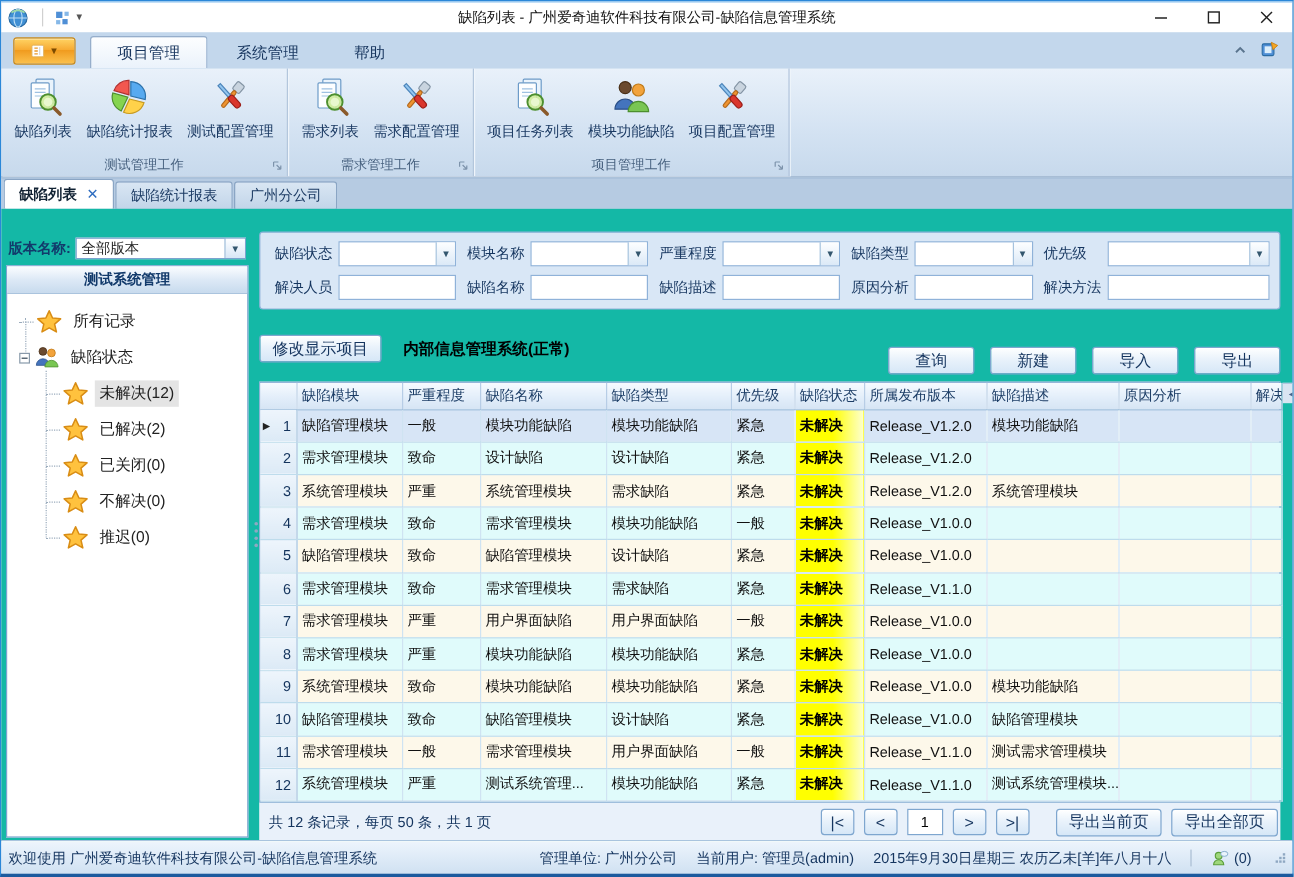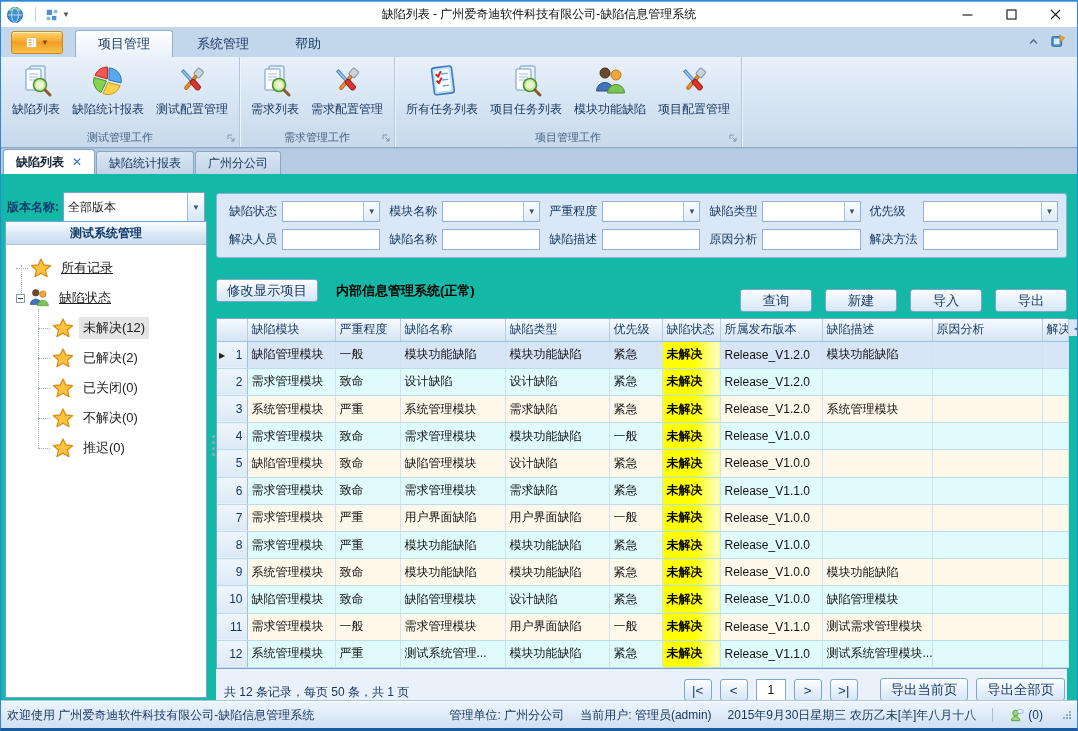--- a/index.html
+++ b/index.html
@@ -48,39 +48,39 @@
   .doc-tab.active { background:#fff; height:25px; font-weight:bold; color:#123; }
   .doc-tab .close { color:#2e6dc0; font-weight:bold; font-size:12px; line-height:1; }
 
   
   .content { flex:1; display:flex; background:#14b8a6; padding:16px 10px 0 4px; min-height:0; }
 
   
   .sidebar { width:202px; display:flex; flex-direction:column; min-height:0; padding-top:3px; }
   .version-row { height:28px; display:flex; align-items:center; gap:4px; padding:0 2px; flex:0 0 auto; }
   .version-row .lbl { font-weight:bold; color:#123a6b; }
-  .combo { background:#fff; border:1px solid #7ba3cf; height:30px; display:flex; align-items:center; flex:1; }
+  .combo { background:#fff; border:1px solid #7ba3cf; height:18px; display:flex; align-items:center; flex:1; }
   .combo .val { flex:1; padding:0 4px; color:#222; }
   .combo .arrow-btn { width:17px; height:100%; background:linear-gradient(#fdfeff,#d7e6f6); border-left:1px solid #9cbbda;
       display:flex; align-items:center; justify-content:center; color:#33566e; font-size:8px; }
   .side-panel { flex:1; border:1px solid #7ba3cf; background:#fff; display:flex; flex-direction:column; min-height:0; margin-bottom:3px; }
   .side-header { height:23px; background:linear-gradient(#fbfdff,#dde9f6 50%,#c8dbee); border-bottom:1px solid #aac4de;
       display:flex; align-items:center; justify-content:center; font-weight:bold; color:#123a6b; flex:0 0 auto; }
   .tree { flex:1; overflow:hidden; padding:8px 0 0 10px; position:relative; font-size:13px; color:#222; }
   .tree-item { height:30px; display:flex; align-items:center; position:relative; }
   .tree-item .stub { width:12px; border-top:1px dotted #9aabbc; margin-right:2px; }
   .tree-item .t-icon { width:22px; height:22px; margin-right:5px; flex:0 0 auto; }
   .tree-item .t-icon svg { width:22px; height:22px; }
   .tree-item .t-label { padding:2px 4px; }
   .tree-item.selected .t-label { background:#e4e4e4; }
   .expander { width:9px; height:9px; border:1px solid #89a; background:#fff; position:relative; margin-right:3px; flex:0 0 auto; }
   .expander::after { content:''; position:absolute; left:1px; right:1px; top:3px; border-top:1px solid #345; }
   .tree-children { margin-left:22px; position:relative; }
   .tree-children::before { content:''; position:absolute; left:0; top:-4px; bottom:15px; border-left:1px dotted #9aabbc; }
-  .tree-root { position:relative;text-decoration:underline; }
+  .tree-root { position:relative; }
   .tree-root::before { content:''; position:absolute; left:5px; top:12px; height:34px; border-left:1px dotted #9aabbc; }
 
   
   .vsplitter { width:9px; display:flex; align-items:center; justify-content:center; }
   .vsplitter .grip { display:flex; flex-direction:column; gap:3px; }
   .vsplitter .grip i { width:3px; height:3px; background:#8fa8c2; border-radius:50%; display:block; }
 
   
   .main { flex:1; display:flex; flex-direction:column; min-width:0; min-height:0; padding-top:3px; }
   .filter-panel { background:#d9e7f6; border:1px solid #8fb2d9; border-radius:3px; padding:7px 8px; flex:0 0 auto;
@@ -117,21 +117,21 @@
   .grid-empty { flex:1; background:#fff; }
 
   .hscroll { height:17px; border-top:1px solid #aec6de; background:#d9e5f2; display:flex; align-items:center; flex:0 0 auto; }
   .hs-arrow { width:17px; height:100%; display:flex; align-items:center; justify-content:center; color:#44618a; font-size:8px; }
   .hs-track { flex:1; height:100%; position:relative; }
   .hs-thumb { position:absolute; left:1%; width:45%; top:1px; bottom:1px; background:linear-gradient(#f6fafd,#dce8f4);
       border:1px solid #aec6de; border-radius:2px; display:flex; align-items:center; justify-content:center; gap:2px; }
   .hs-thumb i { width:1px; height:7px; background:#9fb8d0; display:block; }
 
   
-  .pager-row { height:32px; display:flex; align-items:flex-end; padding:0 2px; gap:8px; flex:0 0 auto; background:#e9f1fa; }
+  .pager-row { height:32px; display:flex; align-items:center; padding:0 2px; gap:8px; flex:0 0 auto; background:#e9f1fa; }
   .pager-summary { color:#14345e; margin-left:6px; }
   .pager-spacer { flex:1; }
   .pg-btn { width:28px; height:22px; padding:0; }
   .page-box { width:30px; height:22px; border:1px solid #7ea6cf; background:#fff; text-align:center; font-size:12px; color:#000; }
 
   
   .statusbar { height:27px; background:linear-gradient(#ecf4fc,#d0e1f2); border-top:1px solid #fff; box-shadow:0 -1px 0 #a9c4de;
       display:flex; align-items:center; padding:0 6px; gap:16px; flex:0 0 auto; color:#15355f; }
   .sb-right { margin-left:auto; display:flex; align-items:center; gap:16px; }
   .sb-sep { width:1px; height:14px; background:#aabdd2; }
@@ -285,34 +285,20 @@
             <span class="rb-label">需求配置管理</span>
           </div>
         </div>
         <div class="rg-footer">需求管理工作<span class="launcher"><svg viewBox="0 0 10 10" width="10" height="10">
               <path d="M2 2 H6 M2 2 V6" stroke="#7d93ab" fill="none"></path>
               <path d="M4.5 4.5 L8 8 M8 8 V5 M8 8 H5" stroke="#7d93ab" fill="none"></path>
             </svg></span></div>
       </div>
       <div class="ribbon-group">
         <div class="rg-buttons">
-          <div class="rb-btn">
-            <span class="rb-icon"><svg viewBox="0 0 34 34">
-                <g transform="rotate(-7 17 17)">
-                  <rect x="8" y="3" width="20" height="27" rx="2.5" fill="#bfe0f8" stroke="#3a7bbf" stroke-width="1.6"></rect>
-                  <rect x="10.8" y="5.8" width="14.4" height="21.4" fill="#fff"></rect>
-                  <line x1="17" y1="10" x2="23.5" y2="10" stroke="#6aa6d8" stroke-width="1.4"></line>
-                  <line x1="17" y1="16" x2="23.5" y2="16" stroke="#6aa6d8" stroke-width="1.4"></line>
-                  <line x1="17" y1="22" x2="23.5" y2="22" stroke="#6aa6d8" stroke-width="1.4"></line>
-                  <path d="M11.5 9.5 l2.2 2.6 3.4-5" fill="none" stroke="#d21f1f" stroke-width="2"></path>
-                  <path d="M11.5 16 l2.2 2.6 3.4-5" fill="none" stroke="#d21f1f" stroke-width="2"></path>
-                </g>
-              </svg></span>
-            <span class="rb-label">所有任务列表</span>
-          </div>
           <div class="rb-btn">
             <span class="rb-icon"><svg viewBox="0 0 34 34">
                 <rect x="11" y="2" width="15" height="20" rx="1" fill="#e9f3fc" stroke="#6d9bc8"></rect>
                 <rect x="7" y="5" width="15" height="21" rx="1" fill="#fdfeff" stroke="#6d9bc8"></rect>
                 <line x1="10" y1="10" x2="19" y2="10" stroke="#9ec1e2"></line>
                 <line x1="10" y1="13" x2="19" y2="13" stroke="#9ec1e2"></line>
                 <line x1="10" y1="16" x2="19" y2="16" stroke="#9ec1e2"></line>
                 <circle cx="21" cy="21" r="6.5" fill="#cdeb9a" fill-opacity="0.9" stroke="#4d8f2f" stroke-width="1.6"></circle>
                 <circle cx="21" cy="21" r="3.6" fill="#e9f8cf"></circle>
                 <line x1="26" y1="26" x2="31" y2="31" stroke="#8a5a2b" stroke-width="3" stroke-linecap="round"></line>

